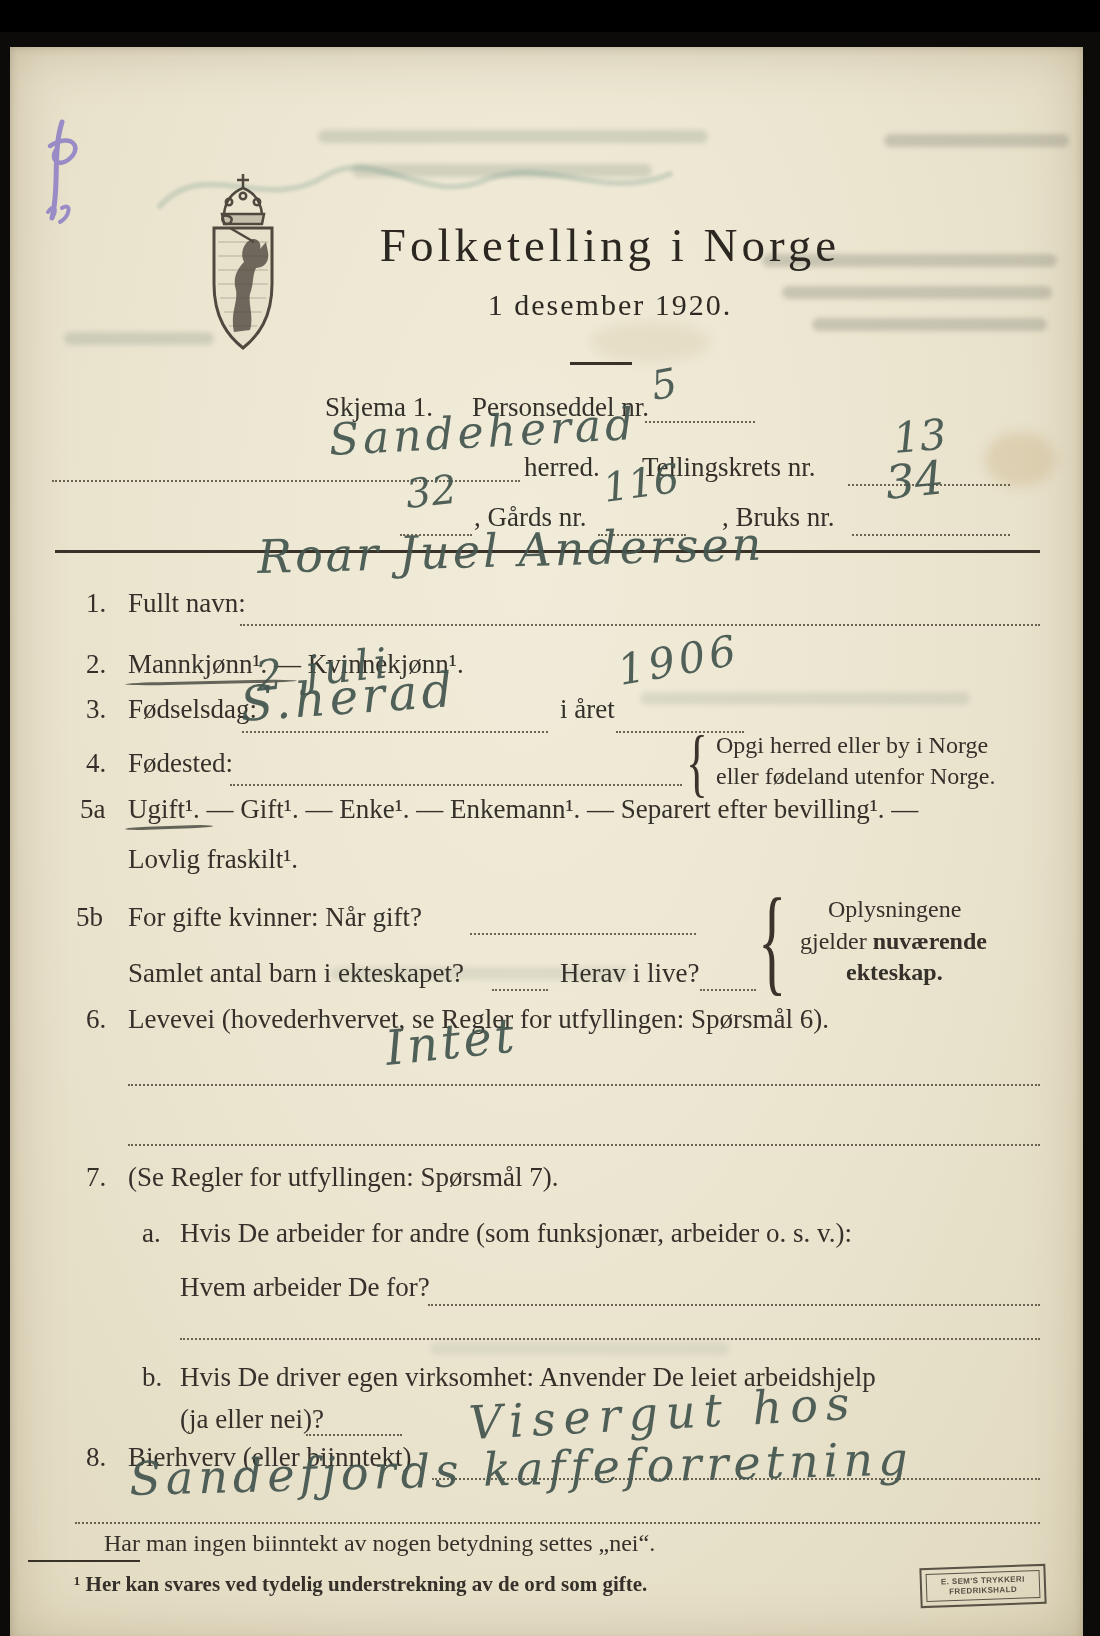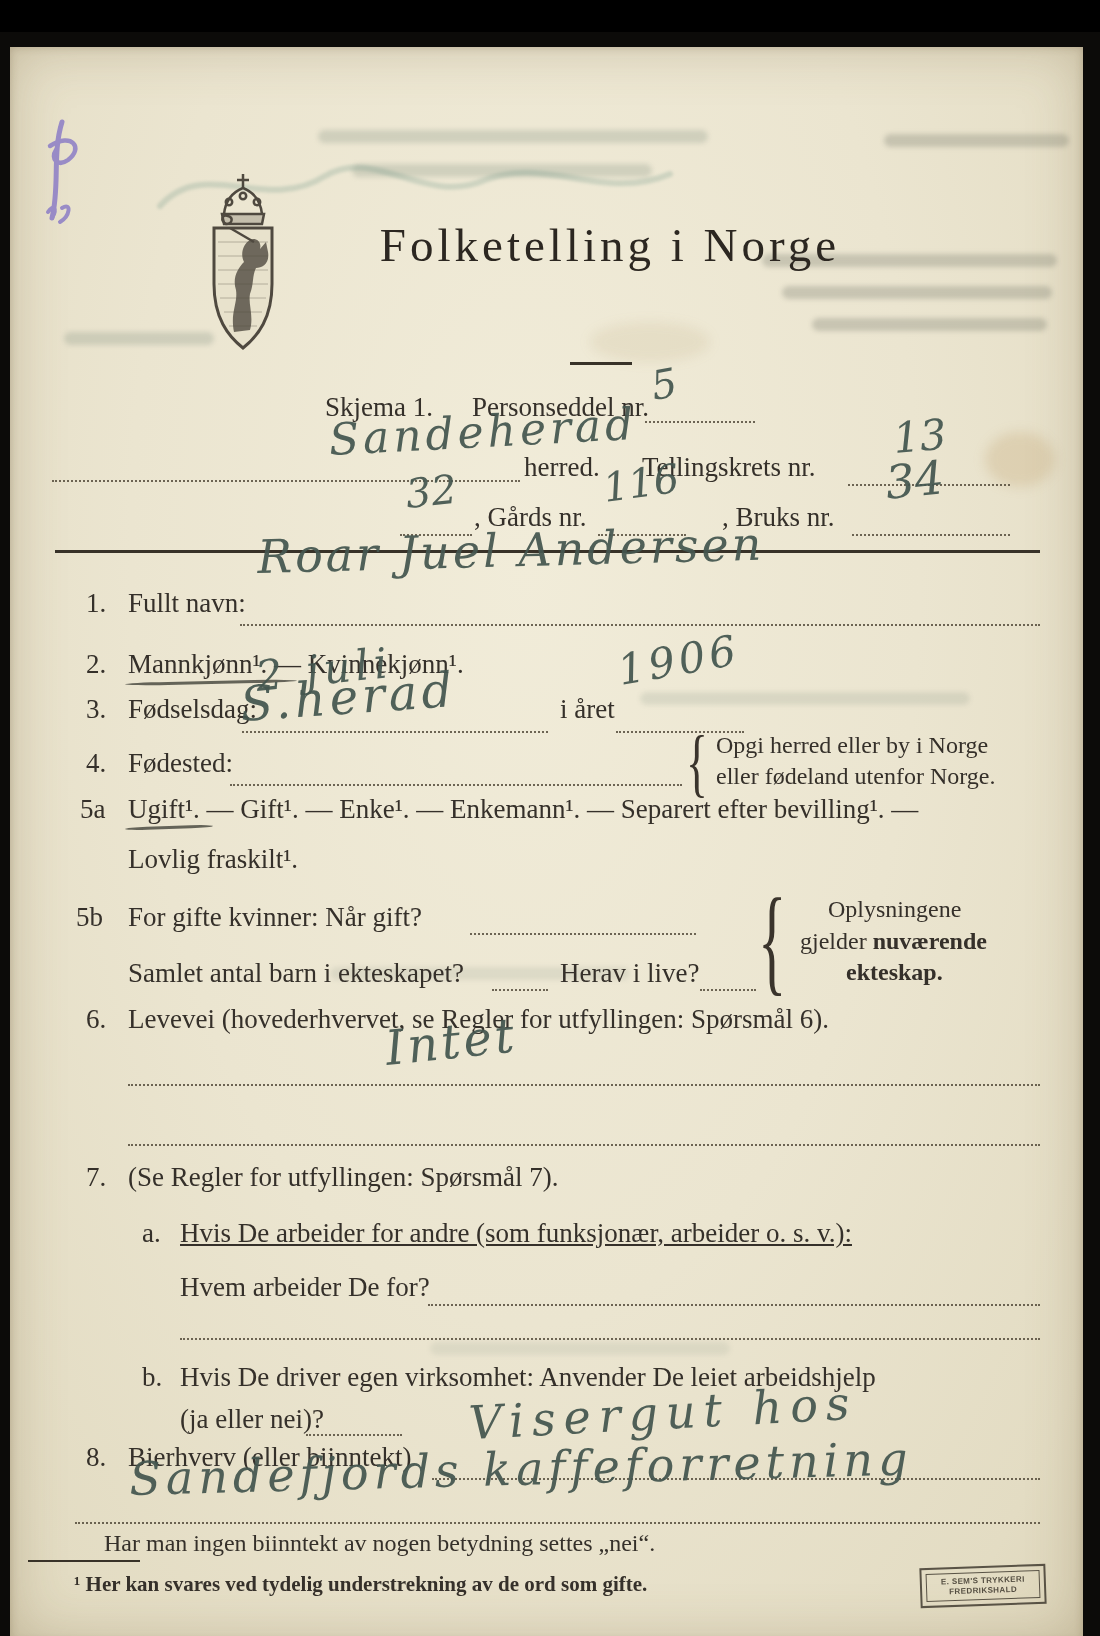--- a/index.html
+++ b/index.html
@@ -69,20 +69,21 @@
     </g>
     <path d="M18,56 L76,56 L76,112 C76,146 62,164 47,176 C32,164 18,146 18,112 Z" fill="#e8e2cc" stroke="#3a342c" stroke-width="3"></path>
     <g stroke="#3a342c" stroke-width="1" opacity=".35">
       <path d="M22,70 L72,70 M22,84 L72,84 M22,98 L72,98 M22,112 L72,112 M24,126 L70,126 M28,140 L66,140 M33,154 L61,154"></path>
     </g>
     <path d="M38,160 C34,140 42,132 40,118 C36,106 42,96 48,90 C44,82 47,72 54,68 C60,65 66,70 64,77 L70,70 L72,80 C74,92 66,96 60,96 C56,104 58,112 54,122 C52,132 58,144 54,158 Z" fill="#3a342c" opacity=".8"></path>
     <path d="M58,70 L34,56 M30,52 C24,48 26,42 32,44 C38,46 36,52 30,52 Z" stroke="#3a342c" stroke-width="2.5" fill="none"></path>
   </svg>
 
   <div class="t title" style="left:310px;top:186px;width:600px;">Folketelling i Norge</div>
+  <div class="t subtitle" style="left:310px;top:256px;width:600px;">1 desember 1920.</div>
   <div class="rule" style="left:570px;top:330px;width:62px;height:3px;"></div>
 
   <div class="t" style="left:325px;top:360px;">Skjema 1.</div>
   <div class="t" style="left:472px;top:360px;">Personseddel nr.</div>
   <div class="dl" style="left:645px;top:389px;width:110px;"></div>
   <div class="hw" style="left:655px;top:334px;font-size:40px;transform:rotate(-10deg);">5</div>
 
   <div class="dl" style="left:52px;top:448px;width:468px;"></div>
   <div class="hw" style="left:330px;top:386px;font-size:44px;letter-spacing:4px;transform:rotate(-3deg);">Sandeherad</div>
   <div class="t" style="left:524px;top:420px;">herred.</div>
@@ -152,21 +153,21 @@
   <div class="t" style="left:86px;top:972px;">6.</div>
   <div class="t" style="left:128px;top:972px;">Levevei (hovederhvervet, se Regler for utfyllingen:  Spørsmål 6).</div>
   <div class="hw" style="left:388px;top:992px;font-size:48px;letter-spacing:3px;transform:rotate(-6deg);">Intet</div>
   <div class="dl" style="left:128px;top:1052px;width:912px;"></div>
   <div class="dl" style="left:128px;top:1112px;width:912px;"></div>
 
   <div class="t" style="left:86px;top:1130px;">7.</div>
   <div class="t" style="left:128px;top:1130px;">(Se Regler for utfyllingen:  Spørsmål 7).</div>
 
   <div class="t" style="left:142px;top:1186px;">a.</div>
-  <div class="t" style="left:180px;top:1186px;text-decoration:underline;">Hvis De arbeider for andre (som funksjonær, arbeider o. s. v.):</div>
+  <div class="t" style="left:180px;top:1186px;">Hvis De arbeider for andre (som funksjonær, arbeider o. s. v.):</div>
   <div class="t" style="left:180px;top:1240px;">Hvem arbeider De for?</div>
   <div class="dl" style="left:428px;top:1272px;width:612px;"></div>
   <div class="dl" style="left:180px;top:1306px;width:860px;"></div>
 
   <div class="t" style="left:142px;top:1330px;">b.</div>
   <div class="t" style="left:180px;top:1330px;">Hvis De driver egen virksomhet:  Anvender De leiet arbeidshjelp</div>
   <div class="t" style="left:180px;top:1372px;">(ja eller nei)?</div>
   <div class="dl" style="left:306px;top:1402px;width:96px;"></div>
 
   <div class="t" style="left:86px;top:1410px;">8.</div>

